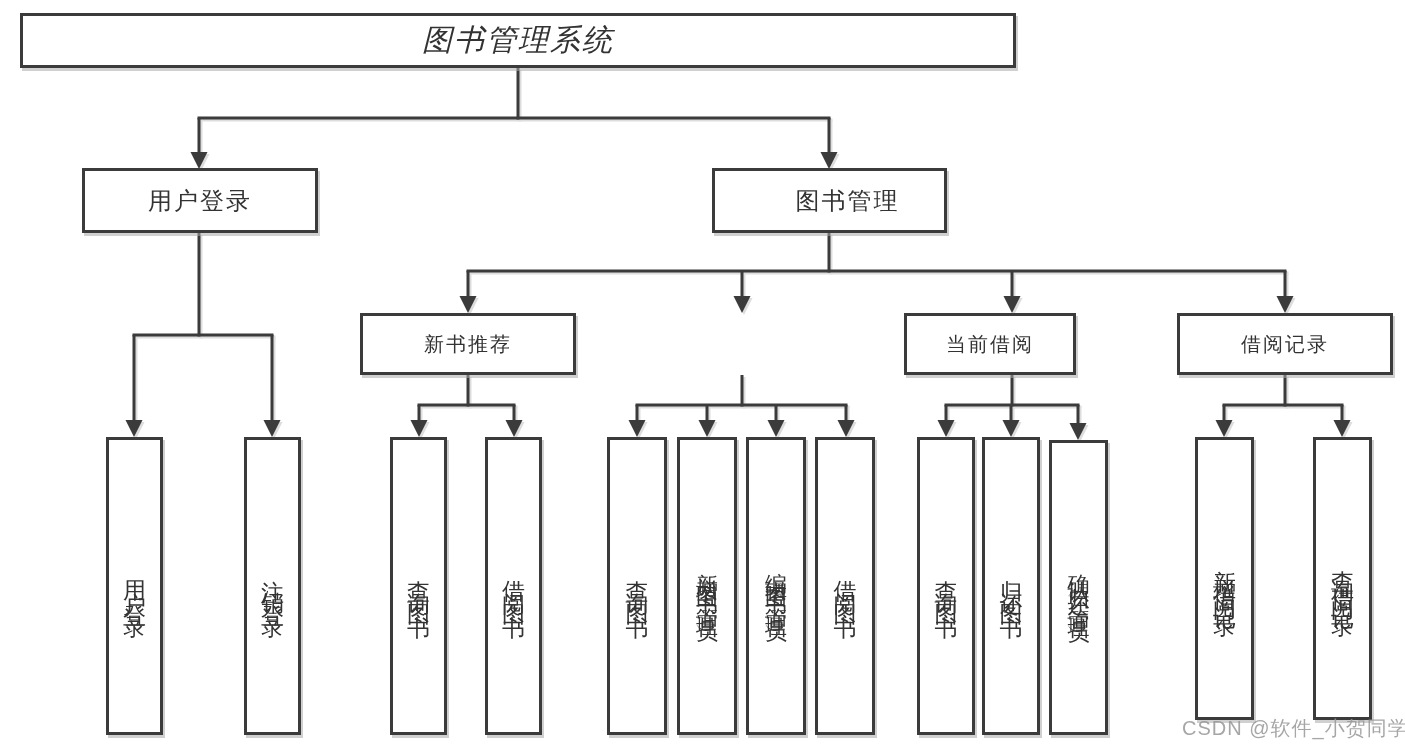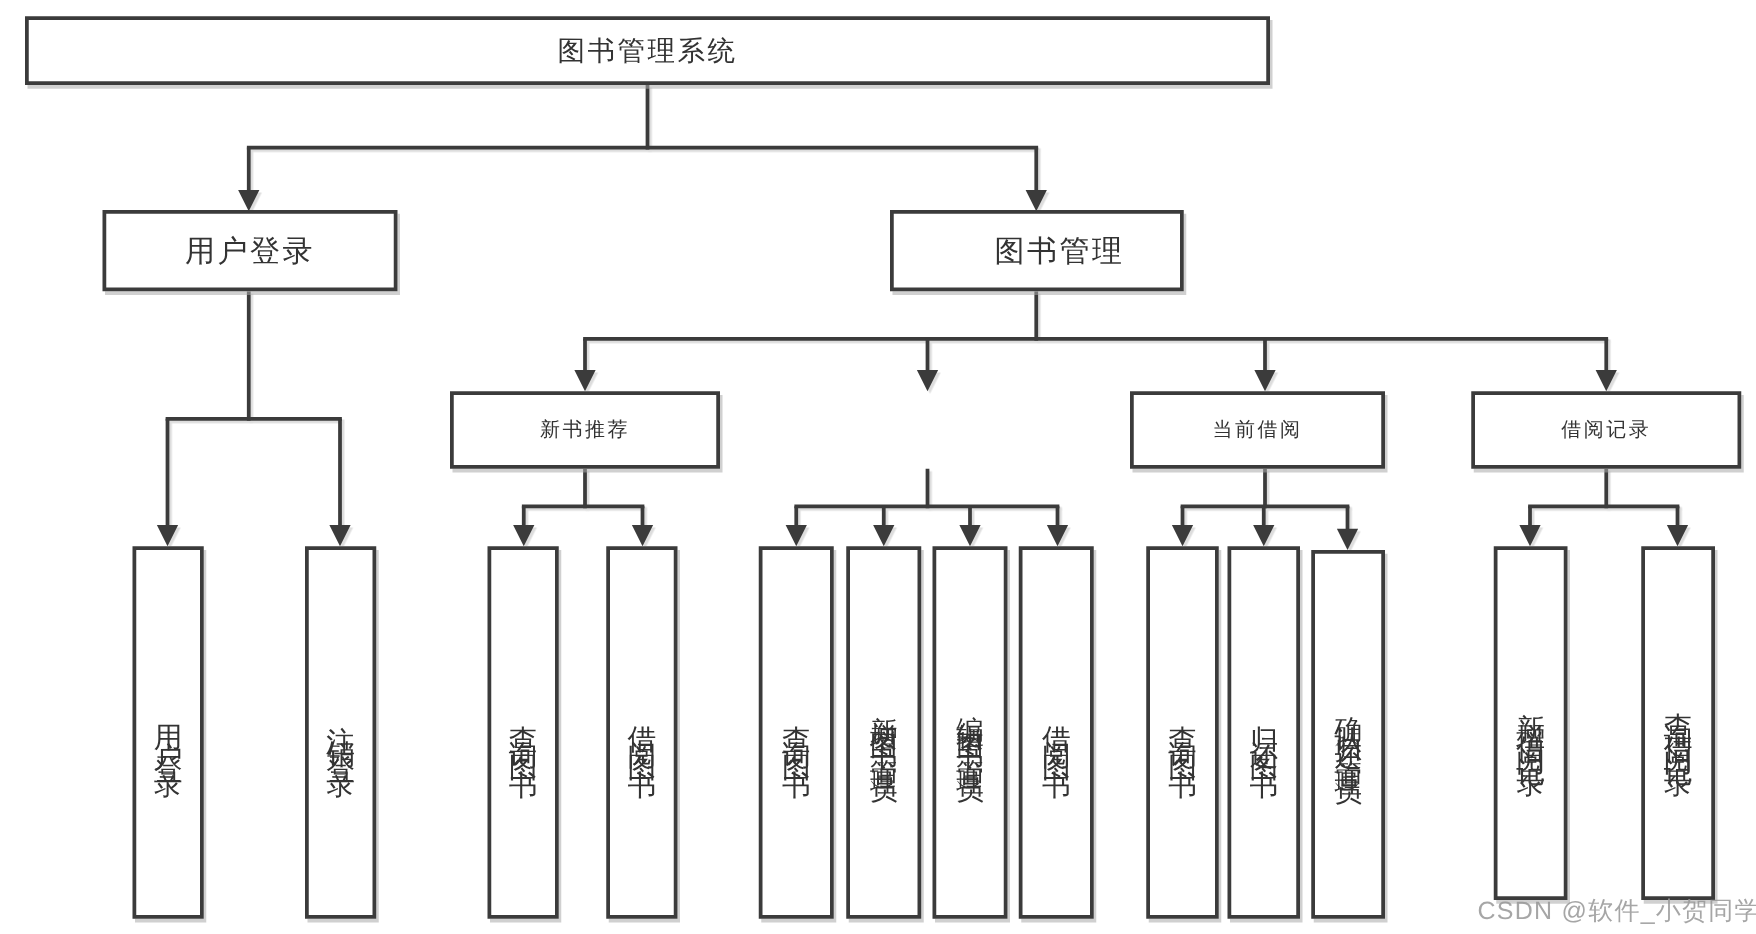--- a/index.html
+++ b/index.html
@@ -7,23 +7,23 @@
     position:relative;width:1405px;height:747px;background:#ffffff;
     font-family:"Liberation Sans",sans-serif;overflow:hidden;color:#333333;
   }
   svg.connectors{position:absolute;left:0;top:0;filter:drop-shadow(2px 2px 0 rgba(180,180,180,.45));}
   .node{
     position:absolute;background:#ffffff;border:3px solid #3b3b3b;box-sizing:border-box;
     display:flex;align-items:center;justify-content:center;
     box-shadow:2px 3px 0 rgba(170,170,170,.55);
   }
   .node .label{color:#333333;white-space:nowrap;}
-  .root .label{font-size:22px;letter-spacing:2px;}
+  .root .label{font-size:30px;letter-spacing:2px;font-style:italic;}
   .l2 .label{font-size:24px;letter-spacing:2px;}
-  .l3 .label{font-size:16px;letter-spacing:2px;}
+  .l3 .label{font-size:20px;letter-spacing:2px;}
   .v .label{
     writing-mode:vertical-lr;text-orientation:mixed;
     font-size:23px;letter-spacing:12px;line-height:1;
   }
   .v .label.med{letter-spacing:9px;}
   .v .label.tight{letter-spacing:7px;font-size:22px;}
   .watermark{
     position:absolute;left:1182px;top:715px;font-size:20px;
     color:rgba(150,150,150,.85);letter-spacing:1px;white-space:nowrap;
   }
@@ -116,21 +116,21 @@
   <div class="node l2" style="left:82px;top:168px;width:236px;height:65px;">
     <span class="label">用户登录</span>
   </div>
   <div class="node l2" style="left:712px;top:168px;width:235px;height:65px;padding-left:36px;">
     <span class="label">图书管理</span>
   </div>
 
   <div class="node l3" style="left:360px;top:313px;width:216px;height:62px;">
     <span class="label">新书推荐</span>
   </div>
-  <div class="node l3" style="left:904px;top:313px;width:204px;height:62px;">
+  <div class="node l3" style="left:904px;top:313px;width:172px;height:62px;">
     <span class="label">当前借阅</span>
   </div>
   <div class="node l3" style="left:1177px;top:313px;width:216px;height:62px;">
     <span class="label">借阅记录</span>
   </div>
 
   <div class="node v" style="left:106px;top:437px;width:57px;height:298px;">
     <span class="label">用户登录</span>
   </div>
   <div class="node v" style="left:244px;top:437px;width:57px;height:298px;">

